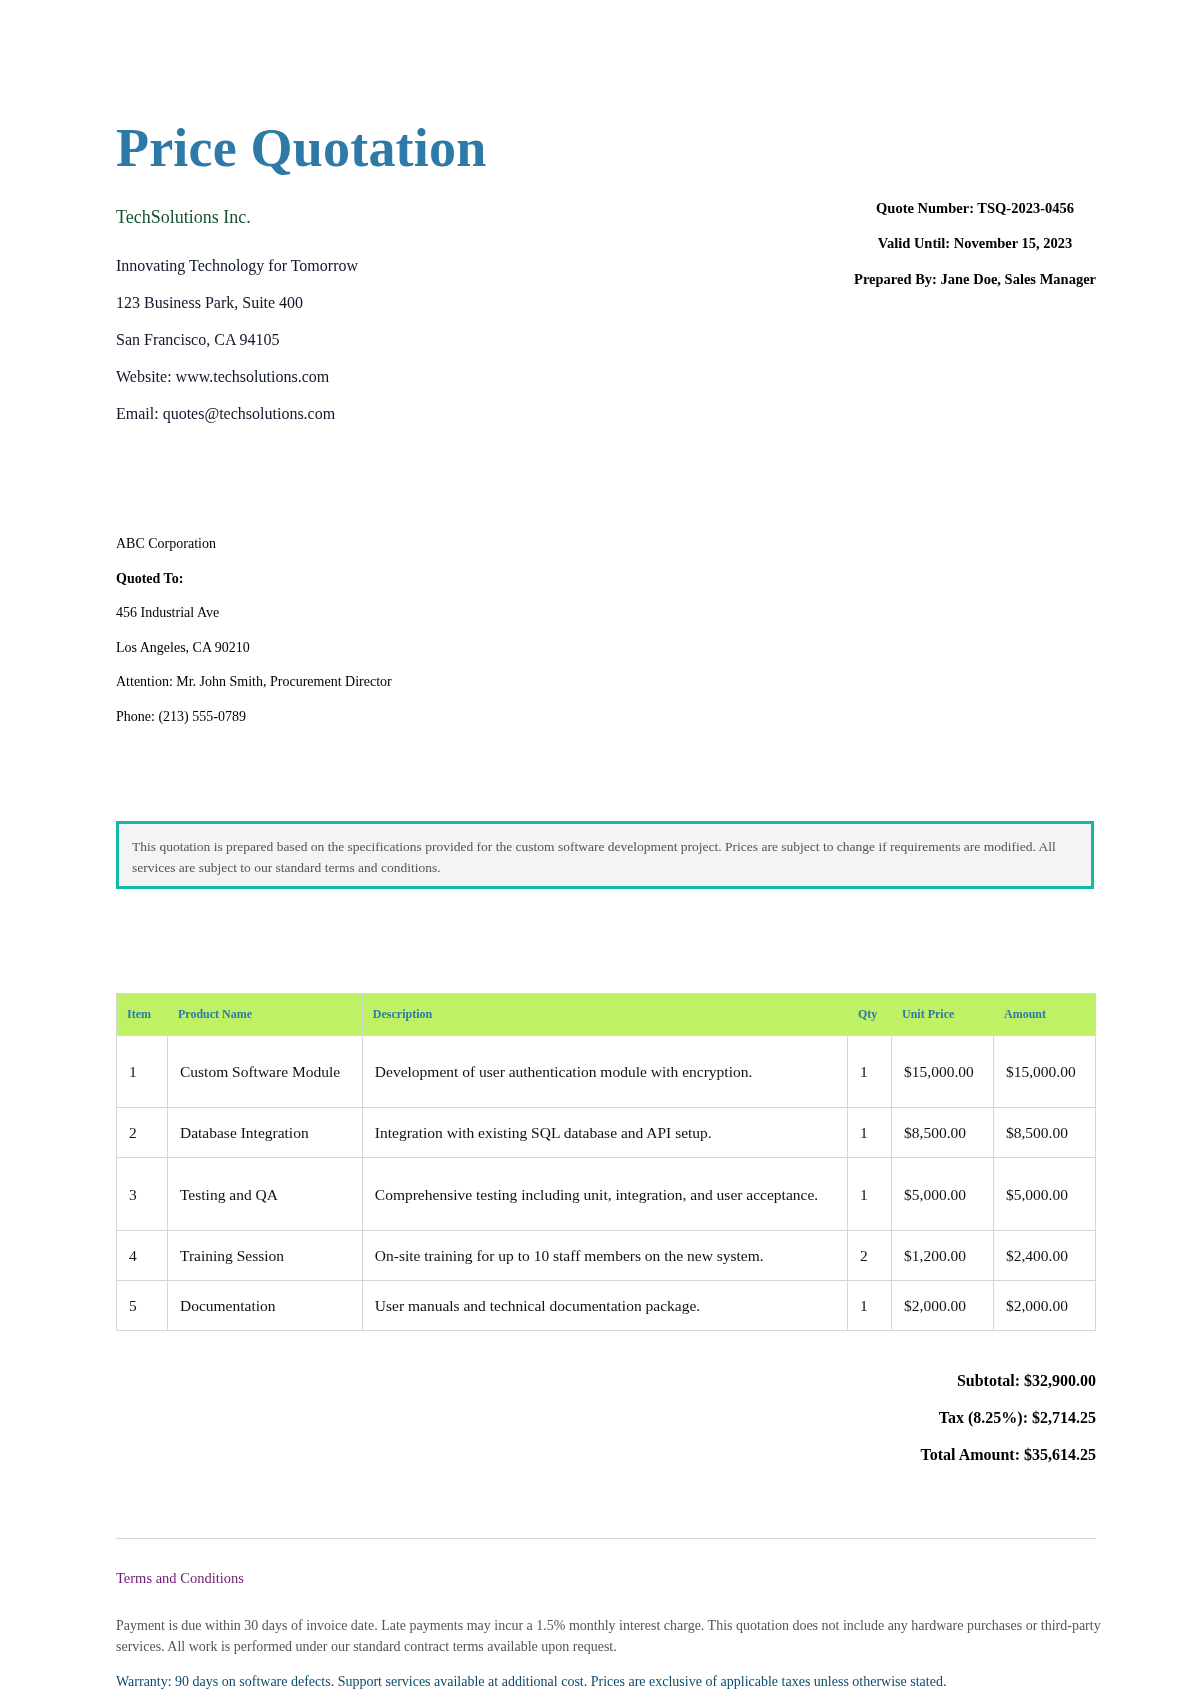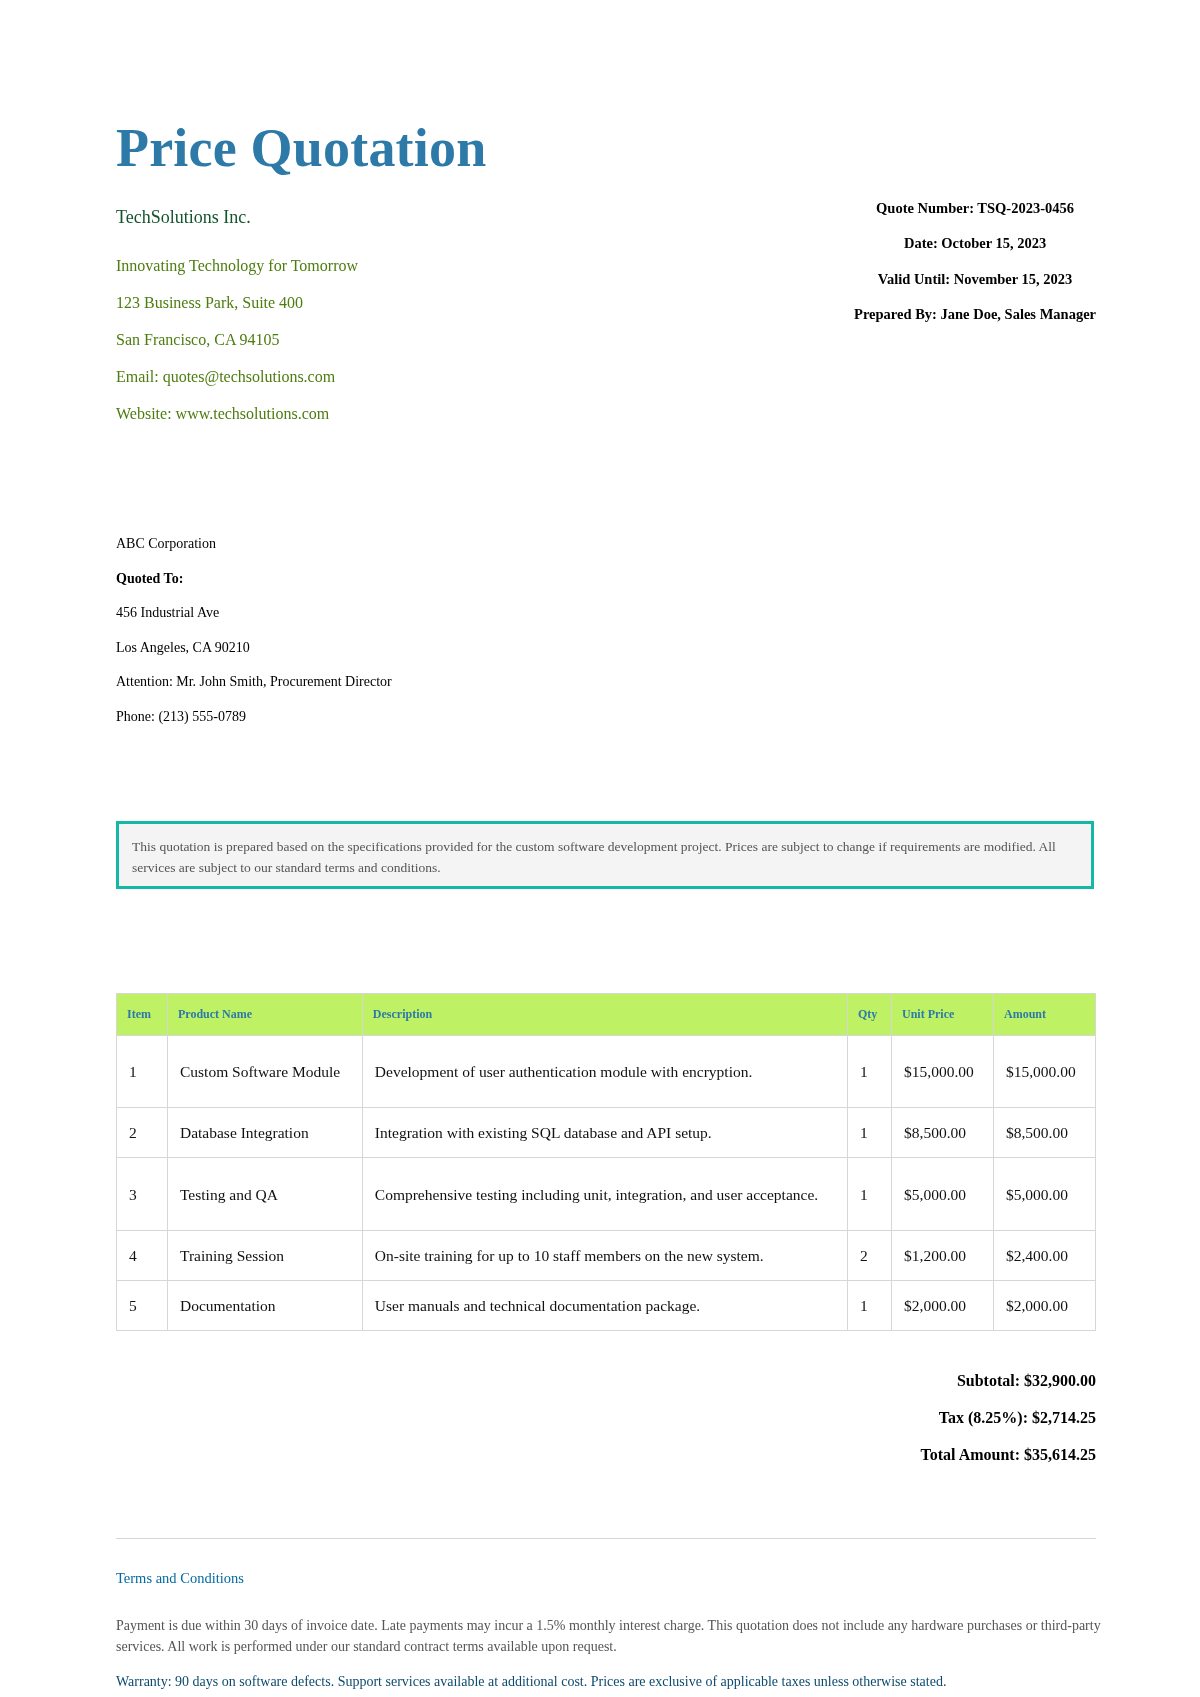--- a/index.html
+++ b/index.html
@@ -1,56 +1,55 @@
 <!DOCTYPE html>
 <html><head>
   <meta charset="utf-8">
   <style>
     html, body { margin: 0; padding: 0; background: #ffffff; }
     body { width: 1200px; height: 1697px; position: relative; font-family: "Liberation Serif", "DejaVu Serif", serif; color: #000; overflow: hidden; }
     .page { position: absolute; left: 116px; top: 0; width: 980px; }
     .title { position: absolute; left: 0; top: 116px; margin: 0; font-size: 54px; font-weight: bold; color: #2d7aa8; line-height: 64px; letter-spacing: 0.2px; }
     .company-name { position: absolute; left: 0; top: 205px; font-size: 18px; color: #14532d; line-height: 24px; }
     .company-lines { position: absolute; left: 0; top: 256px; }
-    .company-lines .line { font-size: 16px; color: #4d7c0f; line-height: 20px; height: 37px; }
+    .company-lines .line { font-size: 16px; color: #0f172a; line-height: 20px; height: 37px; }
     .meta { position: absolute; right: 0; top: 198px; text-align: center; }
     .meta .line { font-size: 14.5px; font-weight: bold; line-height: 20px; height: 35.3px; }
     .client { position: absolute; left: 0; top: 535px; }
     .client .line { font-size: 14px; line-height: 18px; height: 34.6px; }
     .client .line.heading { font-weight: bold; }
     .intro-box { position: absolute; left: 0; top: 821px; width: 978px; height: 68px; background: #f4f4f4; border: 3px solid #14b8a6; box-sizing: border-box; padding: 12px 13px; font-size: 13.5px; line-height: 21px; color: #555; }
     table.items { position: absolute; left: 0; top: 993px; width: 980px; border-collapse: collapse; font-size: 15.5px; }
     table.items th, table.items td { border: 1.5px solid #d6d6d6; text-align: left; }
     table.items th { background: #bef264; color: #2d7aa8; font-size: 12px; font-weight: bold; height: 41px; padding: 0 10px; }
     table.items td { padding: 0 12px; line-height: 23px; color: #111; }
     .totals { position: absolute; right: 0; top: 1370px; text-align: right; }
     .totals .line { font-size: 16px; font-weight: bold; line-height: 22px; height: 37px; }
     .divider { position: absolute; left: 0; top: 1538px; width: 980px; height: 0; border-top: 1.5px solid #d6d6d6; }
-    .terms-heading { position: absolute; left: 0; top: 1568px; font-size: 14.5px; color: #0369a1; line-height: 20px; }
+    .terms-heading { position: absolute; left: 0; top: 1568px; font-size: 14.5px; color: #701a75; line-height: 20px; }
     .terms-p1 { position: absolute; left: 0; top: 1615px; width: 985px; font-size: 14px; color: #555; line-height: 21px; }
     .terms-p2 { position: absolute; left: 0; top: 1671px; width: 985px; font-size: 14px; color: #0c4a6e; line-height: 21px; }
   </style>
 </head>
 <body>
 
 <div class="page">
   <h1 class="title">Price Quotation</h1>
 
   <div class="company-name">TechSolutions Inc.</div>
   <div class="company-lines">
     <div class="line">Innovating Technology for Tomorrow</div>
     <div class="line">123 Business Park, Suite 400</div>
     <div class="line">San Francisco, CA 94105</div>
+    <div class="line">Website: www.techsolutions.com</div>
     <div class="line">Email: quotes@techsolutions.com</div>
-    <div class="line">Website: www.techsolutions.com</div>
   </div>
 
   <div class="meta">
     <div class="line">Quote Number: TSQ-2023-0456</div>
-    <div class="line">Date: October 15, 2023</div>
     <div class="line">Valid Until: November 15, 2023</div>
     <div class="line">Prepared By: Jane Doe, Sales Manager</div>
   </div>
 
   <div class="client">
     <div class="line">ABC Corporation</div>
     <div class="line heading">Quoted To:</div>
     <div class="line">456 Industrial Ave</div>
     <div class="line">Los Angeles, CA 90210</div>
     <div class="line">Attention: Mr. John Smith, Procurement Director</div>

